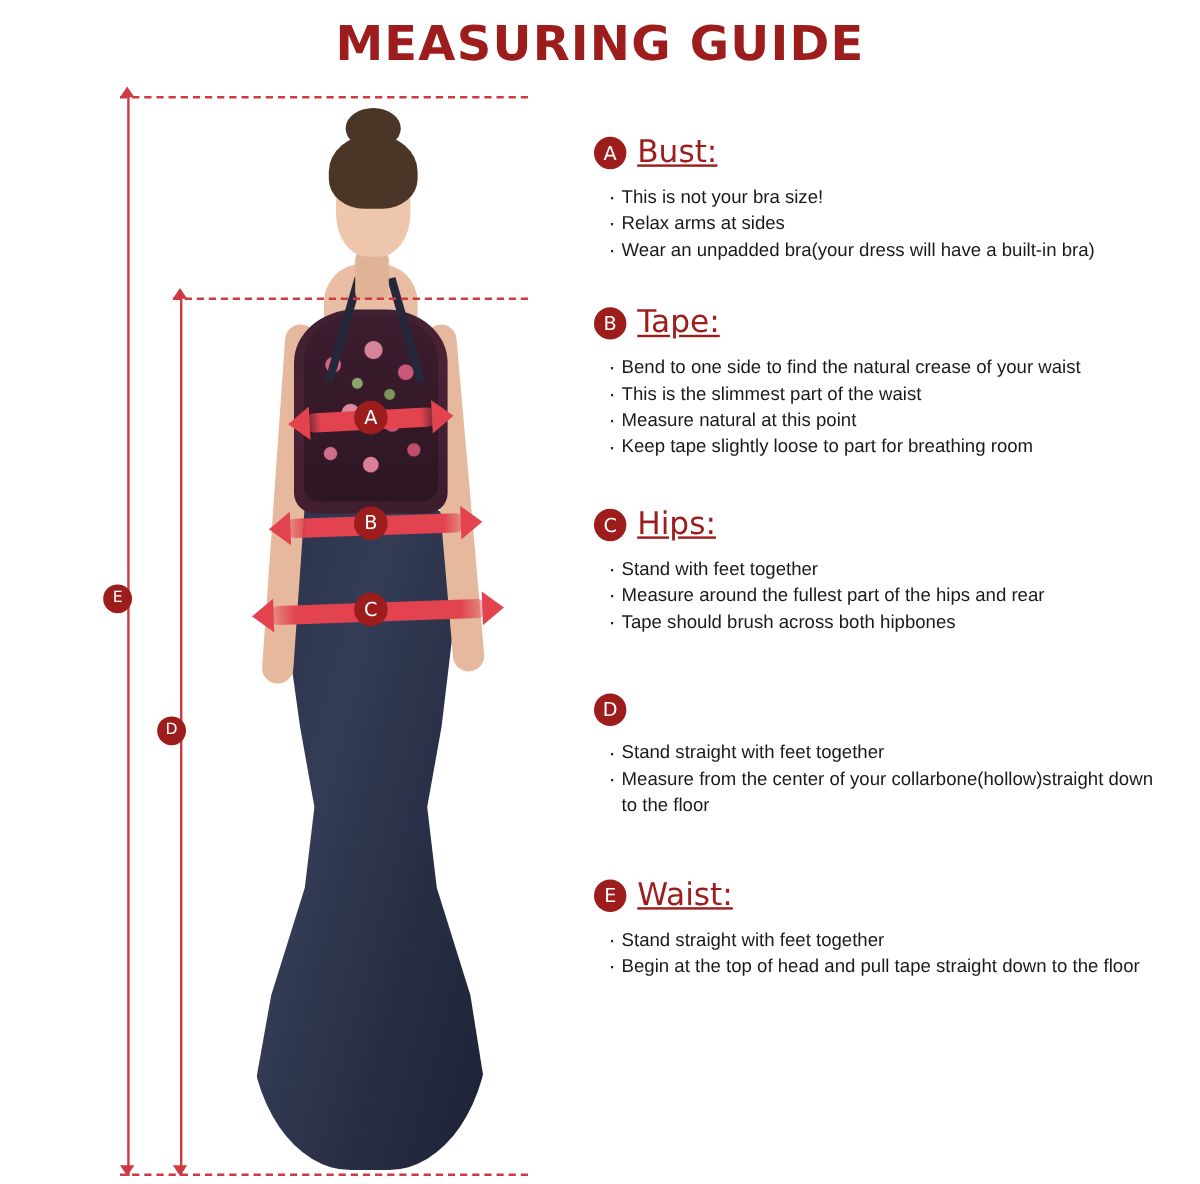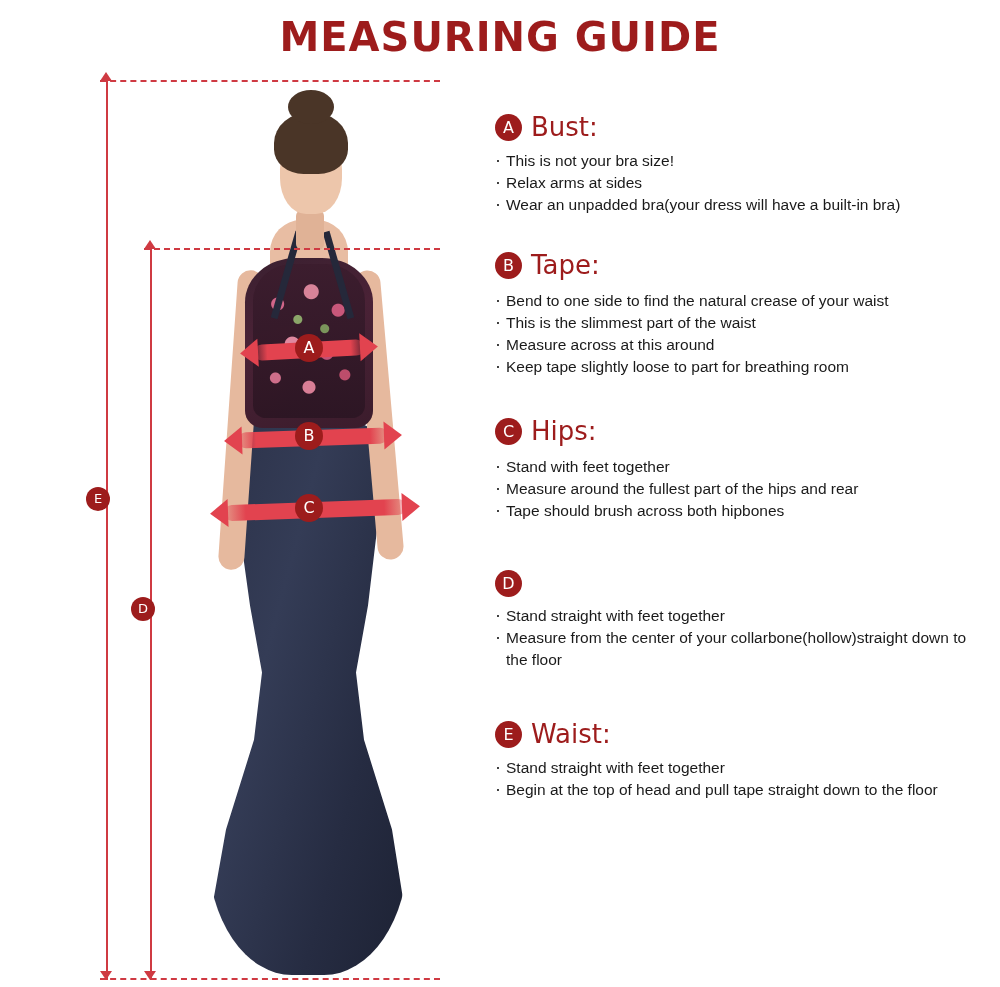--- a/index.html
+++ b/index.html
@@ -252,22 +252,23 @@
     font-size: 16px;
     line-height: 27px;
     text-align: center;
     flex: 0 0 auto;
     font-family: "DejaVu Sans", sans-serif;
   }
   .block-title {
     color: #9d1c1c;
     font-size: 26px;
     font-family: "DejaVu Sans", sans-serif;
-  }
-  .bullets { list-style: none; margin: 0; padding: 0; }
+    text-decoration: underline;
+  }
+  .bullets { list-style: none; margin: 12px; padding: 0; }
   .bullets li {
     font-size: 15.5px;
     color: #1a1a1a;
     line-height: 1.42;
     padding-left: 11px;
     position: relative;
   }
   .bullets li:before {
     content: "·";
     position: absolute;
@@ -343,21 +344,21 @@
     </div>
 
     <div class="block" id="b-waist">
       <div class="block-head">
         <div class="badge-inline">B</div>
         <div class="block-title">Tape:</div>
       </div>
       <ul class="bullets">
         <li>Bend to one side to find the natural crease of your waist</li>
         <li>This is the slimmest part of the waist</li>
-        <li>Measure across at this around</li>
+        <li>Measure natural at this point</li>
         <li>Keep tape slightly loose to part for breathing room</li>
       </ul>
     </div>
 
     <div class="block" id="b-hips">
       <div class="block-head">
         <div class="badge-inline">C</div>
         <div class="block-title">Hips:</div>
       </div>
       <ul class="bullets">

